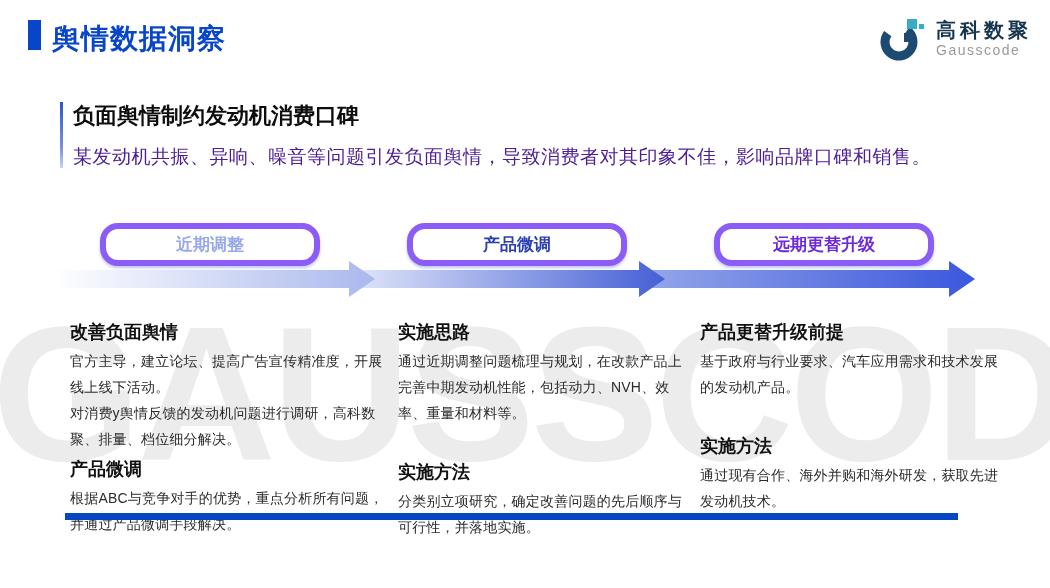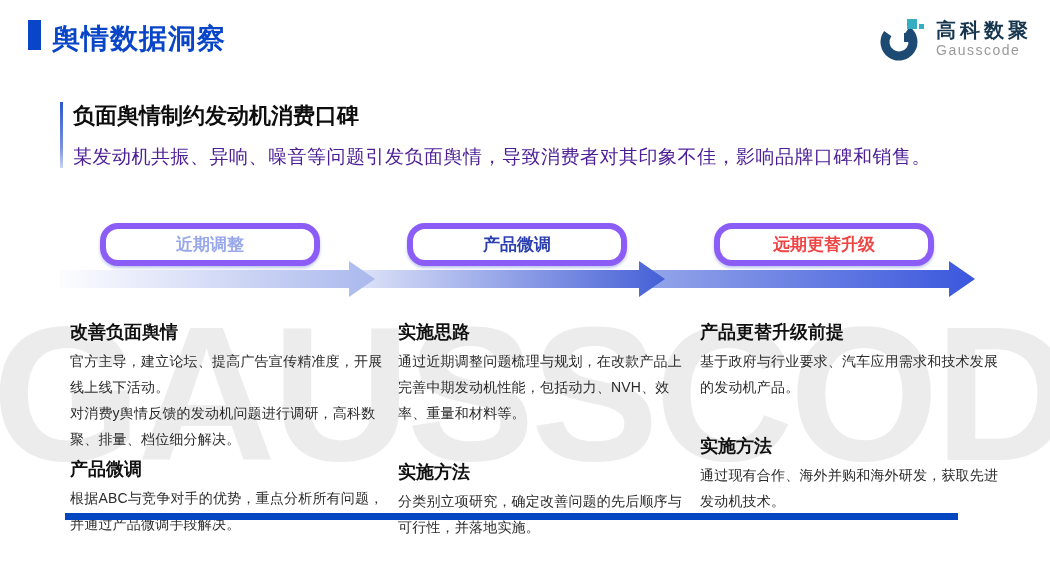--- a/index.html
+++ b/index.html
@@ -89,21 +89,21 @@
     <p class="intro-desc">某发动机共振、异响、噪音等问题引发负面舆情，导致消费者对其印象不佳，影响品牌口碑和销售。</p>
   </div>
 
   <div class="pill pill-1">
     <span style="color: rgb(152, 168, 234);">近期调整</span>
   </div>
   <div class="pill pill-2">
     <span style="color: rgb(43, 63, 174);">产品微调</span>
   </div>
   <div class="pill pill-3">
-    <span style="color: #ef4444;">远期更替升级</span>
+    <span style="color: #6d28d9;">远期更替升级</span>
   </div>
 
   <div class="arrow-track">
     <div class="arrow-seg seg-1"></div>
     <div class="arrow-seg seg-2"></div>
     <div class="arrow-seg seg-3"></div>
   </div>
 
   <div class="col col-1">
     <p class="sec-heading">改善负面舆情</p>

